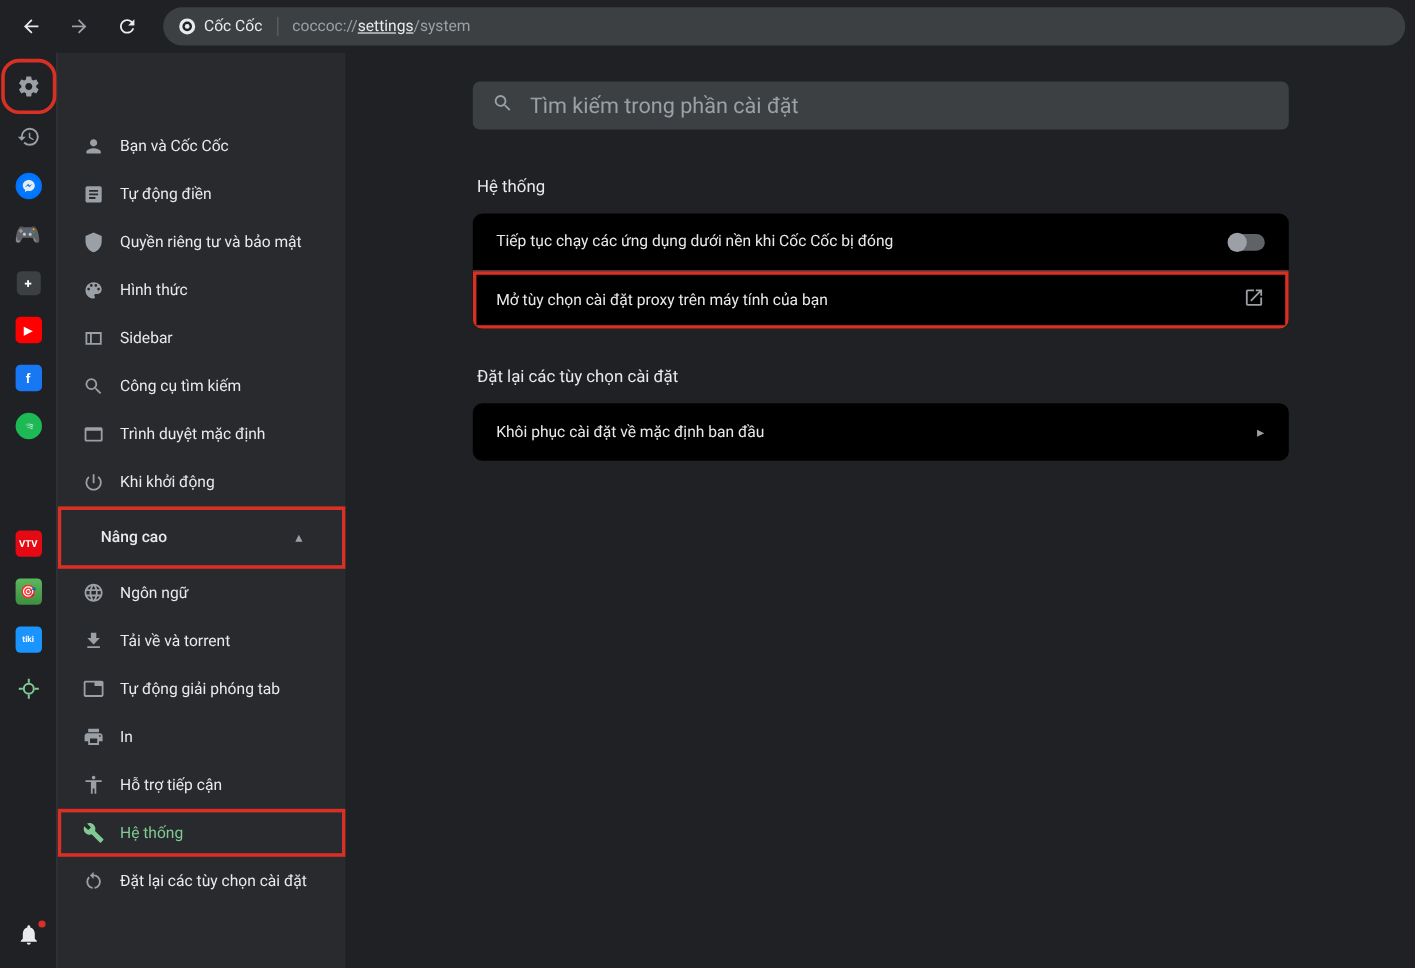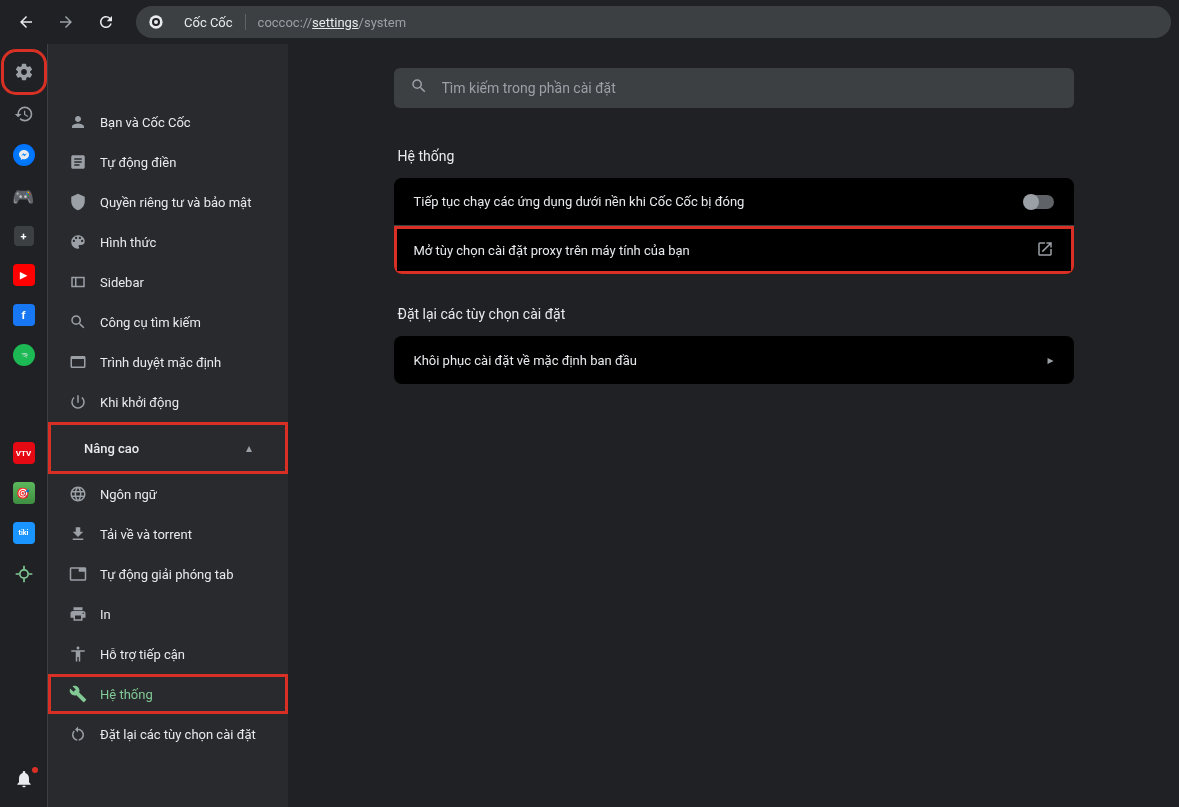--- a/index.html
+++ b/index.html
@@ -2,21 +2,21 @@
 <html><head>
 <meta charset="utf-8">
 <style>
 * { margin: 0; padding: 0; box-sizing: border-box; font-family: -apple-system, BlinkMacSystemFont, "Segoe UI", Roboto, sans-serif; }
 body { background: #202124; color: #e8eaed; width: 1179px; height: 807px; overflow: hidden; }
 
 .toolbar { height: 44px; background: #202124; display: flex; align-items: center; padding: 0 8px; gap: 4px; }
 .nav-btn { width: 36px; height: 36px; border-radius: 50%; display: flex; align-items: center; justify-content: center; color: #9aa0a6; cursor: pointer; }
 .nav-btn.active { color: #e8eaed; }
 .url-bar { flex: 1; height: 32px; background: #3c4043; border-radius: 16px; display: flex; align-items: center; padding: 0 12px; margin-left: 8px; gap: 8px; }
-.browser-icon-wrap { display: flex; align-items: center; gap: 20px; color: #e8eaed; font-size: 13px; }
+.browser-icon-wrap { display: flex; align-items: center; gap: 6px; color: #e8eaed; font-size: 13px; }
 .url-divider { width: 1px; height: 16px; background: #5f6368; margin: 0 4px; }
 .url-text { font-size: 13px; color: #9aa0a6; }
 .url-text .highlight { color: #e8eaed; text-decoration: underline; }
 
 .content-area { display: flex; height: calc(100% - 44px); }
 
 .vertical-sidebar { width: 48px; background: #202124; border-right: 1px solid #3c4043; display: flex; flex-direction: column; align-items: center; padding-top: 16px; gap: 18px; position: relative; }
 .side-icon { width: 24px; height: 24px; display: flex; align-items: center; justify-content: center; font-size: 16px; cursor: pointer; color: #9aa0a6; border-radius: 4px; }
 .side-icon.highlight-box { outline: 3px solid #d93025; outline-offset: 8px; }
 .side-app { width: 22px; height: 22px; border-radius: 4px; display: flex; align-items: center; justify-content: center; font-size: 11px; font-weight: bold; cursor: pointer; }
@@ -42,21 +42,21 @@
 .nav-item { height: 40px; display: flex; align-items: center; padding: 0 20px; gap: 12px; cursor: pointer; font-size: 13px; color: #e8eaed; }
 .nav-item .icon { width: 20px; height: 20px; display: flex; align-items: center; justify-content: center; color: #9aa0a6; }
 .nav-item.active { color: #81c995; }
 .nav-item.active .icon { color: #81c995; }
 .nav-section { height: 52px; display: flex; align-items: center; justify-content: space-between; padding: 0 36px; font-size: 13px; font-weight: 500; cursor: pointer; }
 
 .highlight-red { outline: 3px solid #d93025; outline-offset: -3px; }
 
 .settings-main { flex: 1; background: #202124; overflow-y: auto; padding: 24px 0 0 0; }
 .search-box { width: 680px; height: 40px; margin: 0 auto 40px; background: #3c4043; border-radius: 6px; display: flex; align-items: center; padding: 0 16px; gap: 14px; }
-.search-box input { flex: 1; background: none; border: none; outline: none; color: #e8eaed; font-size: 14px; }
+.search-box input { flex: 1; background: none; border: none; outline: none; color: #e8eaed; font-size: 18px; }
 .search-box input::placeholder { color: #9aa0a6; }
 .search-box .search-icon { color: #9aa0a6; }
 
 .section { width: 680px; margin: 0 auto 32px; }
 .section-title { font-size: 14px; color: #e8eaed; margin-bottom: 14px; padding-left: 4px; }
 .card { background: #000000; border-radius: 8px; overflow: hidden; }
 .row { min-height: 48px; display: flex; align-items: center; justify-content: space-between; padding: 0 20px; border-bottom: 1px solid #3c4043; font-size: 13px; color: #e8eaed; cursor: pointer; }
 .row:last-child { border-bottom: none; }
 
 .toggle { width: 30px; height: 14px; background: #5f6368; border-radius: 7px; position: relative; cursor: pointer; }

